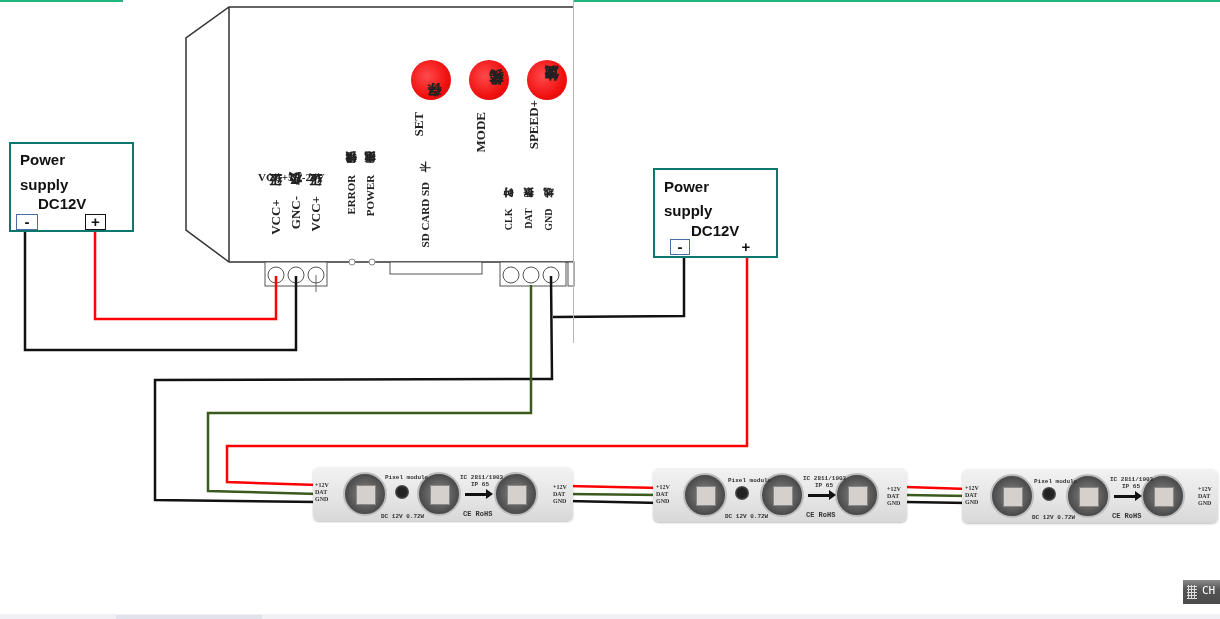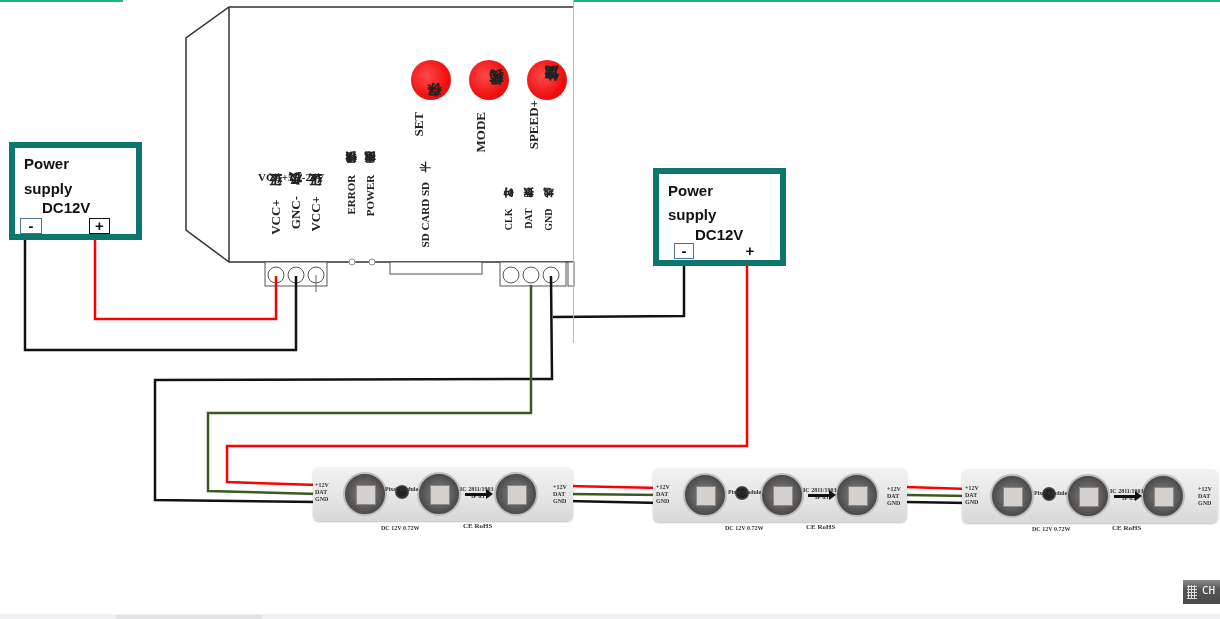--- a/index.html
+++ b/index.html
@@ -7,29 +7,29 @@
   .abs { position:absolute; }
   .topline-left { left:0; top:0; width:123px; height:2px; background:#21b47c; }
   .topline-right { left:574px; top:0; width:646px; height:2px; background:#21b47c; }
   .vdivider { left:573px; top:0; width:1px; height:343px; background:#b9b9b9; }
 
   .ctrl-text { font-family:"Liberation Serif", serif; font-weight:bold; color:#222; }
   .vtext { position:absolute; writing-mode:vertical-rl; transform:rotate(180deg); white-space:nowrap; line-height:1; }
 
   .btn-red { position:absolute; width:40px; height:40px; border-radius:50%; background:radial-gradient(circle at 40% 40%, #ff4a4a, #f01010 60%, #d90808); }
 
-  .ps-box { position:absolute; border:6px solid #0f766e; background:#fff; }
+  .ps-box { position:absolute; border:2px solid #0f766e; background:#fff; }
   .ps-label { position:absolute; font-family:"Liberation Sans", sans-serif; font-weight:bold; font-size:15px; color:#111; white-space:nowrap; }
   .term { position:absolute; font-weight:bold; font-size:15px; color:#111; text-align:center; line-height:14px; }
 
   .module { position:absolute; width:260px; height:54px; background:linear-gradient(#f2f2f2, #e4e4e4 60%, #d8d8d8); border-radius:6px; box-shadow:0 1px 2px rgba(0,0,0,0.25); }
   .mod-led { position:absolute; width:40px; height:40px; border-radius:50%; background:radial-gradient(circle, #6e6e6e 30%, #4a4a4a 70%, #3a3a3a); border:2px solid #bdbdbd; top:5px; }
   .mod-chip { position:absolute; left:11px; top:11px; width:18px; height:18px; background:#d6d0cc; border:1px solid #888; }
   .mod-hole { position:absolute; width:14px; height:14px; border-radius:50%; background:radial-gradient(circle, #222 45%, #666 80%); top:18px; }
-  .mod-small { position:absolute; font-family:Liberation Serif, serif; font-weight:bold; font-size:6px; color:#333; white-space:nowrap;margin-top:12px; }
+  .mod-small { position:absolute; font-family:Liberation Mono, monospace; font-weight:bold; font-size:6px; color:#333; white-space:nowrap; }
   .mod-arrow { position:absolute; width:22px; height:3px; background:#111; top:26px; }
   .mod-arrow::after { content:""; position:absolute; right:-6px; top:-4px; border-left:7px solid #111; border-top:5px solid transparent; border-bottom:5px solid transparent; }
   .pin-lbl { position:absolute; font-family:"Liberation Serif", serif; font-weight:bold; font-size:6px; color:#333; line-height:7px; white-space:nowrap; }
 
   .ime { position:absolute; left:1183px; top:580px; width:37px; height:24px; background:linear-gradient(#8a8a8a, #555 40%, #4a4a4a); }
   .ime-dots { position:absolute; left:4px; top:5px; width:10px; height:14px; background-image:radial-gradient(circle, #ddd 1px, transparent 1.2px); background-size:3px 3px; }
   .ime-text { position:absolute; left:19px; top:4px; font-family:"DejaVu Sans Mono", monospace; font-size:11px; color:#fff; }
 
   .bottom-bar { position:absolute; left:0; top:614px; width:1220px; height:5px; background:#f1f1f5; }
   .bottom-seg { position:absolute; left:116px; top:615px; width:146px; height:4px; background:#e2e2ea; }

